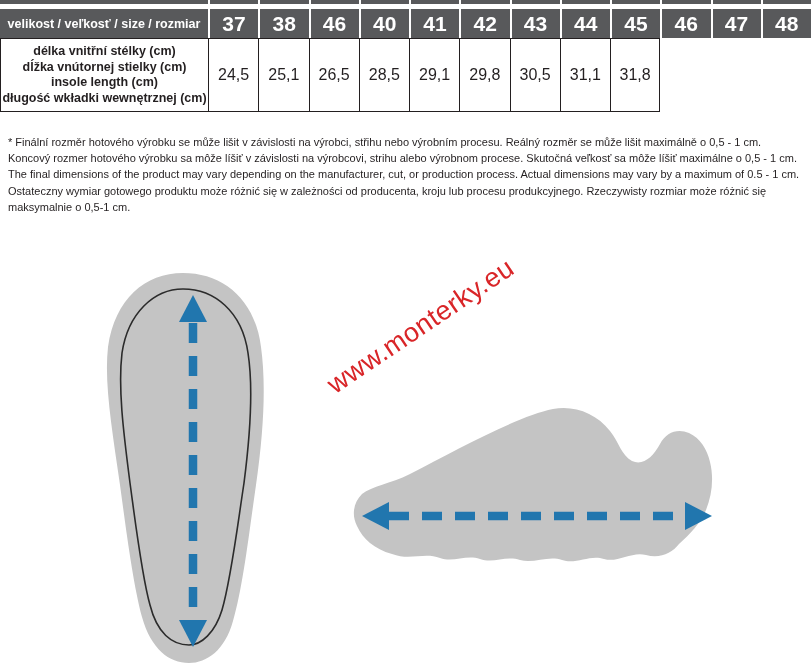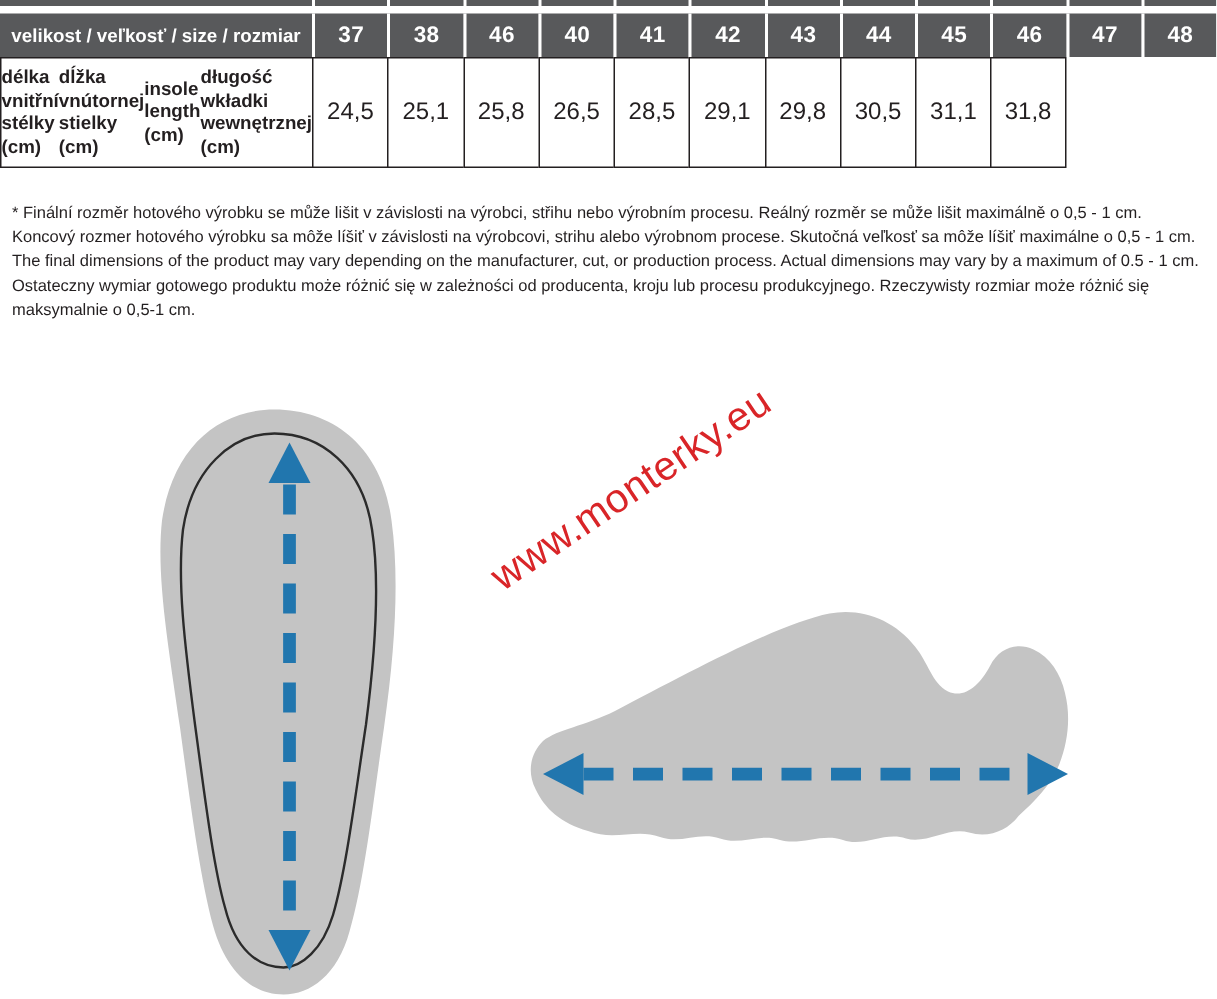--- a/index.html
+++ b/index.html
@@ -9,28 +9,28 @@
   
   .sliver{position:absolute;top:0;left:0;width:811px;height:4px;display:grid;
           grid-template-columns:208px repeat(12,1fr);column-gap:2px;background:#ffffff;}
   .sliver div{background:#58595b;}
 
   
   .size-table{position:absolute;top:9px;left:0;width:811px;display:grid;
               grid-template-columns:208px repeat(12,1fr);}
   .head{background:#58595b;color:#ffffff;font-weight:bold;display:flex;
         align-items:center;justify-content:center;height:29px;}
-  .head.sizes{font-size:15px;letter-spacing:.2px;}
+  .head.sizes{font-size:21px;letter-spacing:.2px;}
   .head.label{font-size:12.5px;text-align:right;}
   .head + .head{border-left:2px solid #ffffff;}
   .cell{background:#ffffff;border-left:1px solid #231f20;border-bottom:1px solid #231f20;
         border-top:1px solid #231f20;display:flex;align-items:center;justify-content:center;
         height:72px;font-size:16px;}
   .cell:last-child{border-right:1px solid #231f20;}
-  .cell.rowlabel{flex-direction:row;font-weight:bold;font-size:12.5px;line-height:15.5px;}
+  .cell.rowlabel{flex-direction:column;font-weight:bold;font-size:12.5px;line-height:15.5px;}
 
   
   .notes{position:absolute;top:134px;left:8px;right:4px;font-size:11px;line-height:16.2px;}
 
   
   .foot-svg{position:absolute;left:95px;top:271px;}
   .shoe-svg{position:absolute;left:348px;top:402px;}
   .watermark{position:absolute;left:330px;top:372px;height:30px;line-height:30px;
              font-size:27px;white-space:nowrap;transform:rotate(-34deg);
              transform-origin:0 50%;letter-spacing:.5px;}
@@ -72,21 +72,20 @@
     <div class="head sizes">48</div>
 
     <div class="cell rowlabel">
       <div>délka vnitřní stélky (cm)</div>
       <div>dĺžka vnútornej stielky (cm)</div>
       <div>insole length (cm)</div>
       <div>długość wkładki wewnętrznej (cm)</div>
     </div>
     <div class="cell">24,5</div>
     <div class="cell">25,1</div>
-    <div class="cell">25,8</div>
     <div class="cell">26,5</div>
     <div class="cell">28,5</div>
     <div class="cell">29,1</div>
     <div class="cell">29,8</div>
     <div class="cell">30,5</div>
     <div class="cell">31,1</div>
     <div class="cell">31,8</div>
   </div>
 
   <div class="notes">

